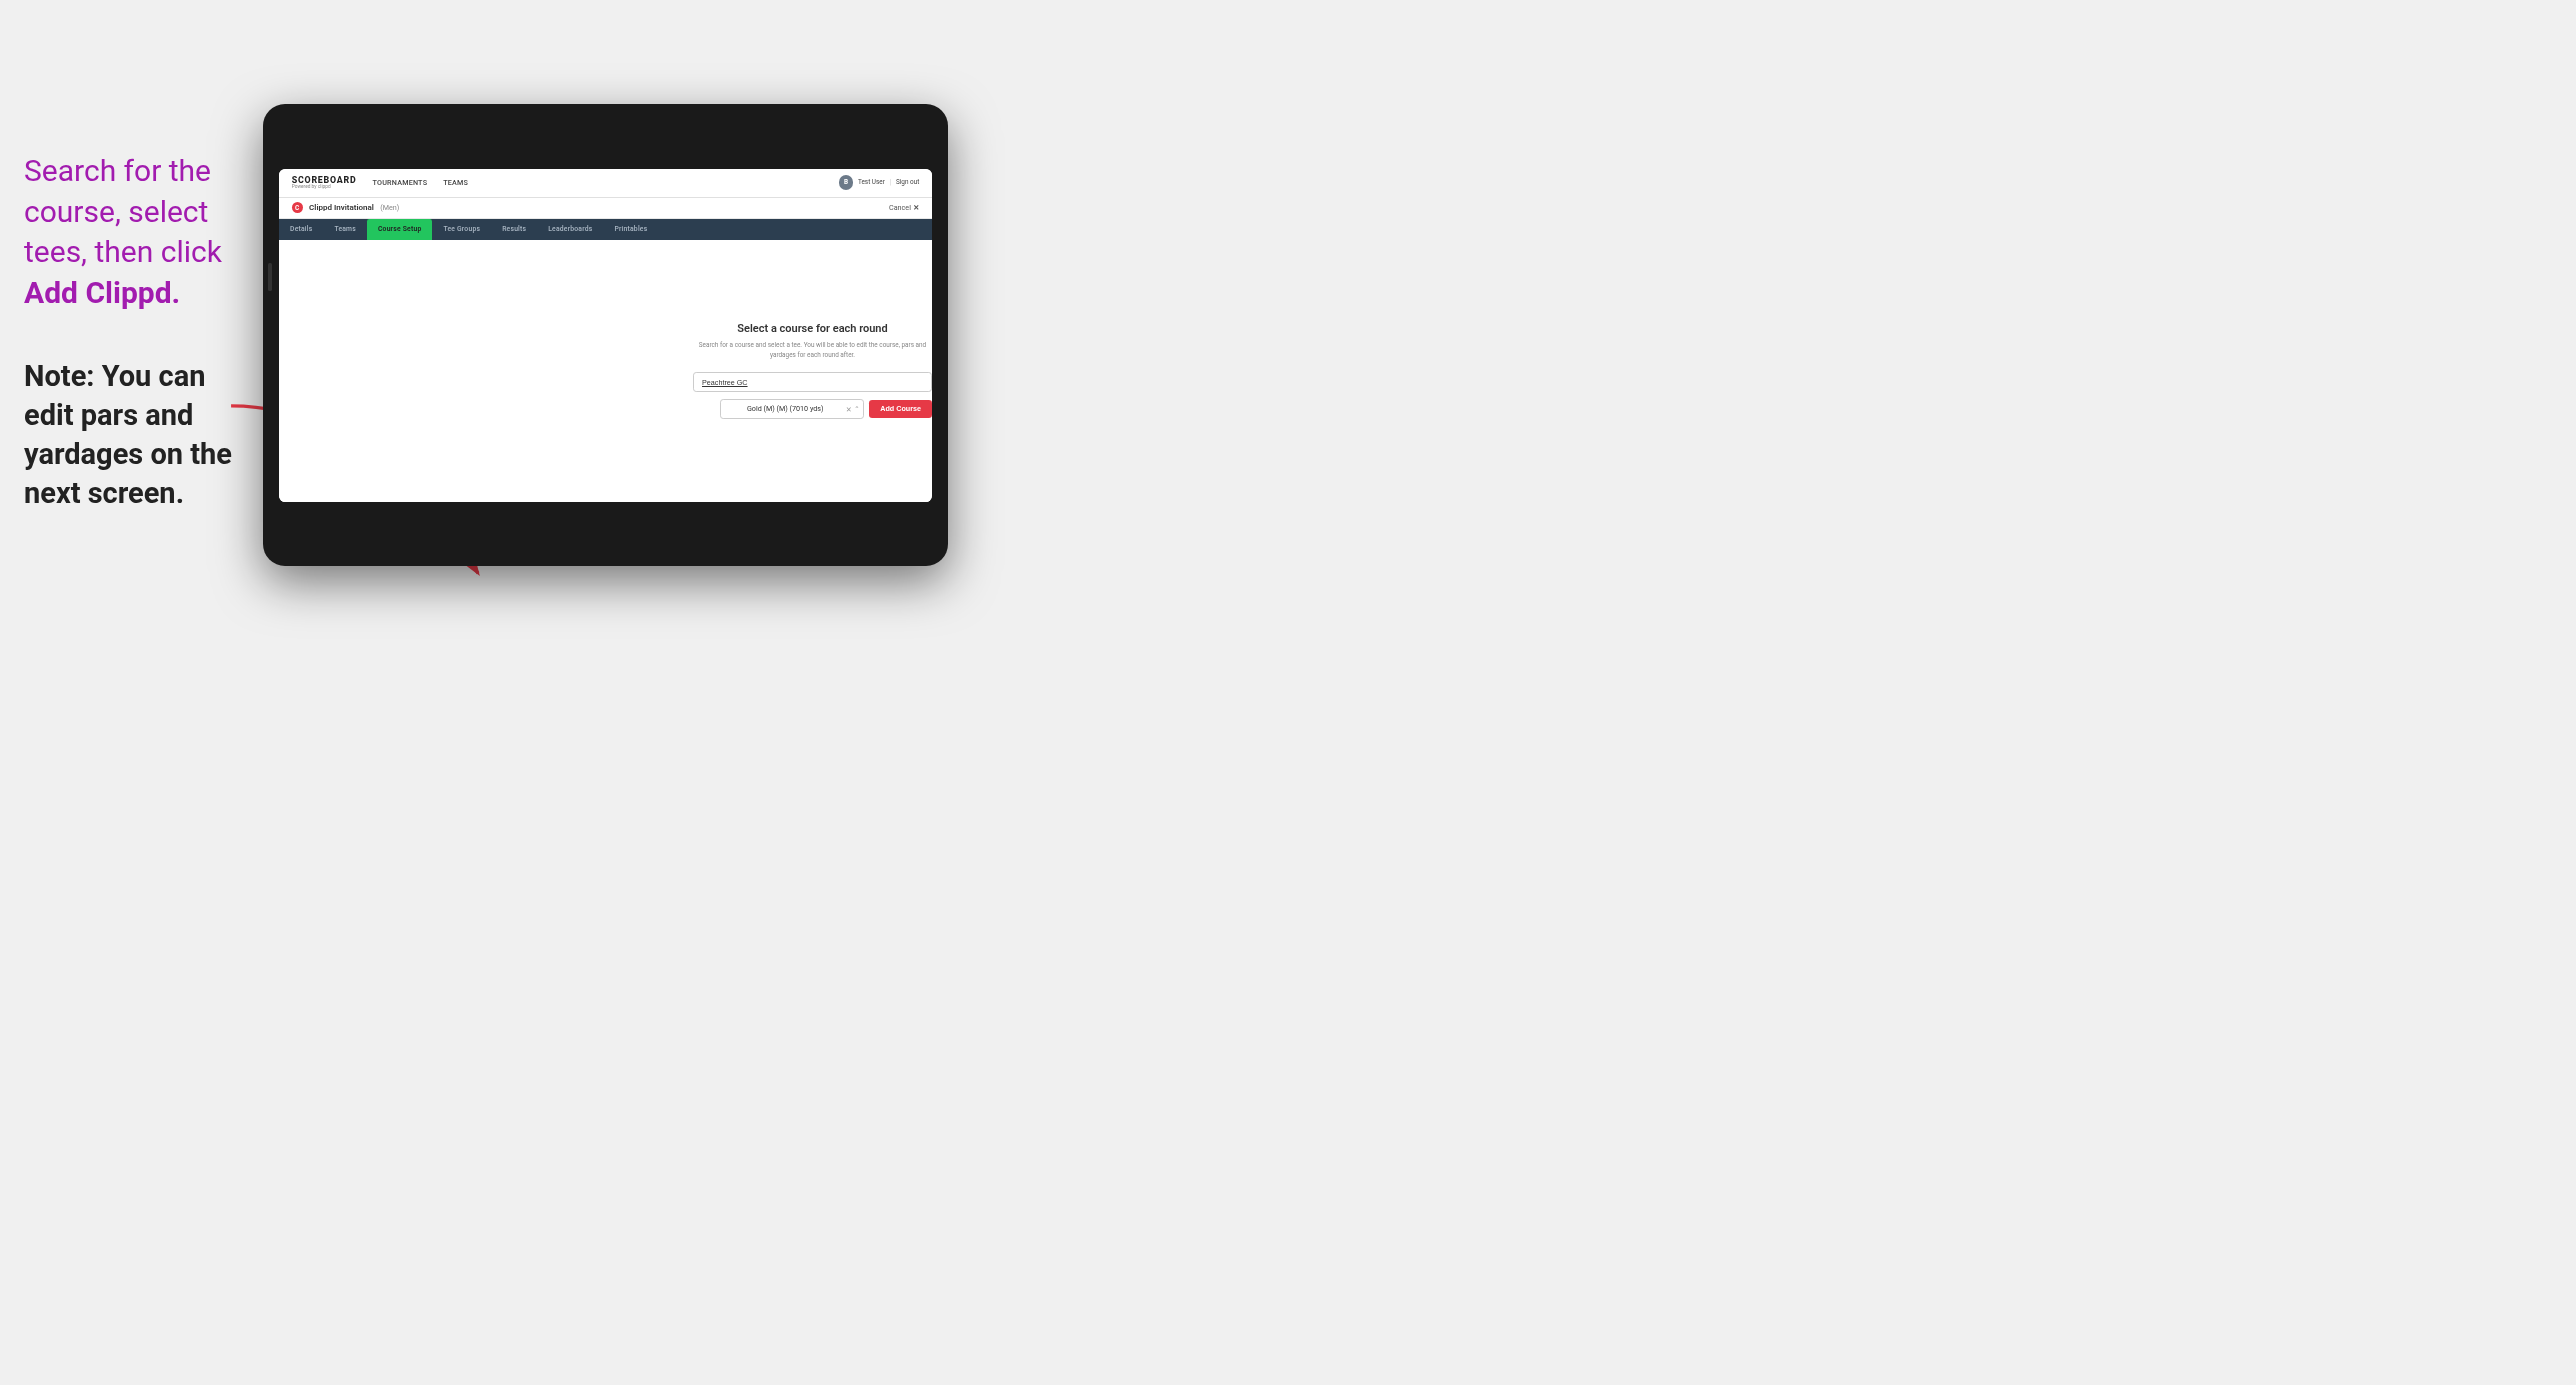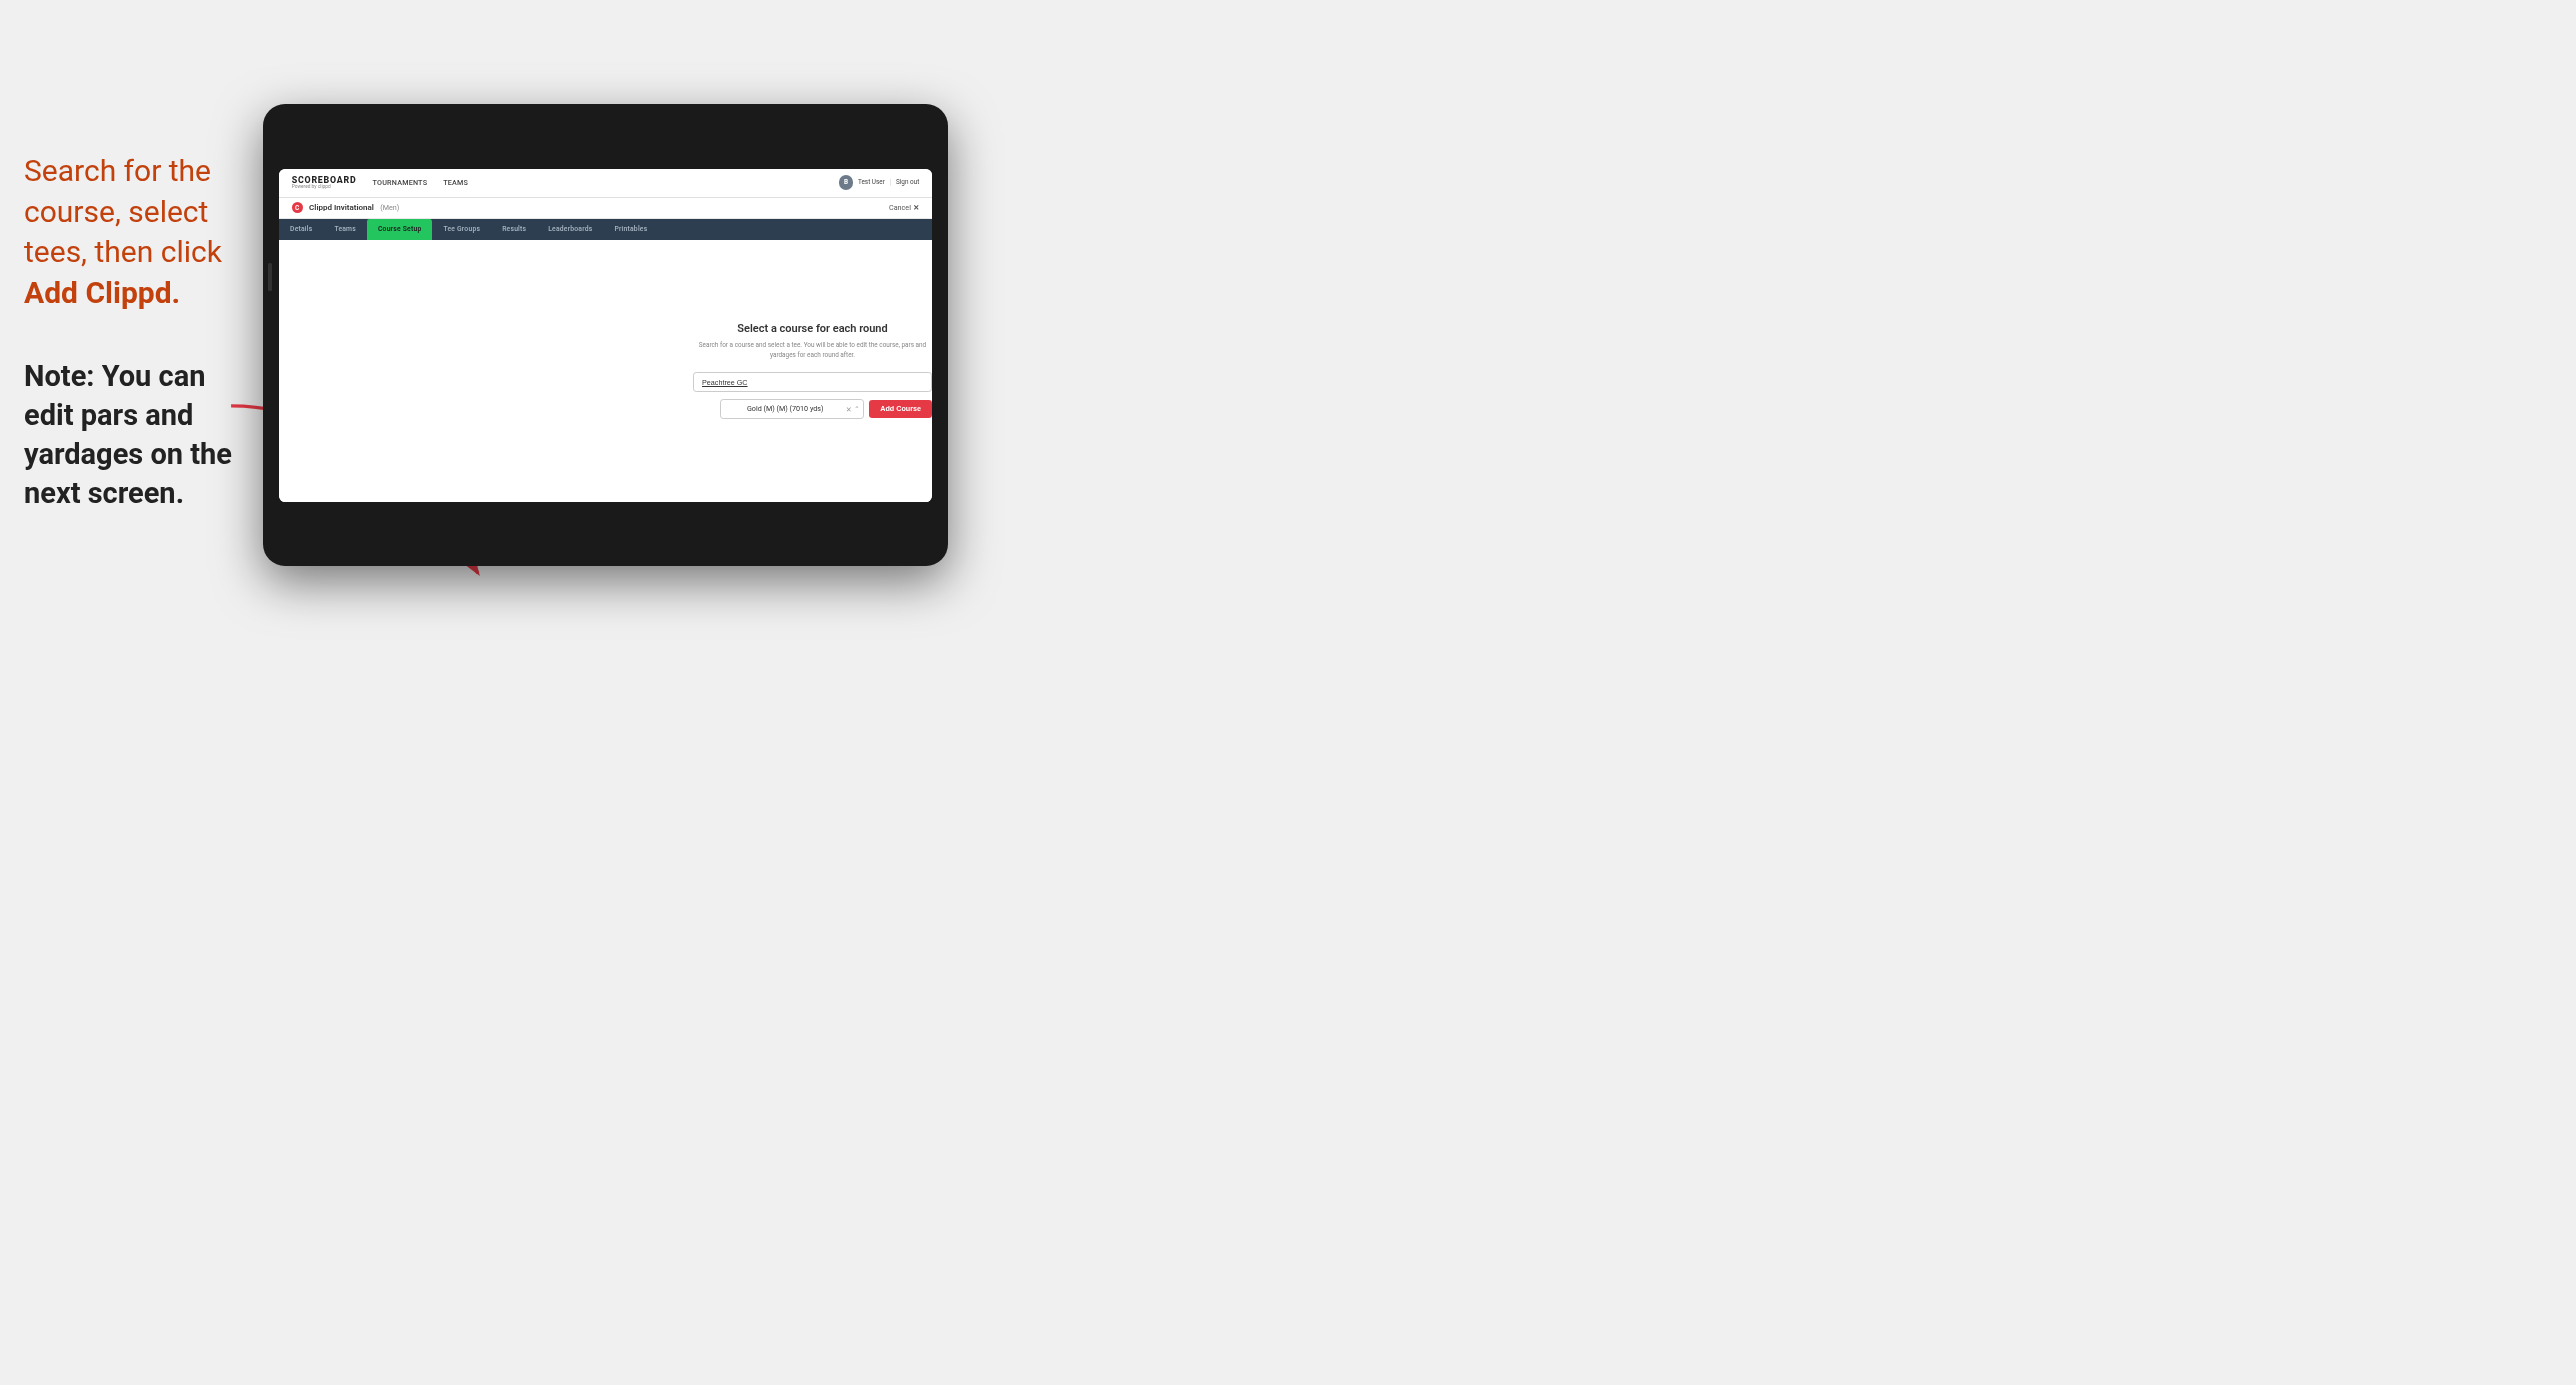--- a/index.html
+++ b/index.html
@@ -278,21 +278,21 @@
       position: absolute;
       left: 24px;
       top: 151px;
       width: 231px;
     }
   </style>
 </head>
 <body>
 
 <div class="left-instructions">
-  <p style="font-size: 30px; line-height:1.35; color:#c2410c; font-weight:400; margin-bottom:1px;">
+  <p style="font-size: 30px; line-height:1.35; color:#a21caf; font-weight:400; margin-bottom:1px;">
     <span>Search for the</span><br>
     <span>course, select</span><br>
     <span>tees, then click</span><br>
     <strong>Add Clippd.</strong>
   </p>
   <p style="font-size: 29px; line-height:1.35; color:#222; font-weight:700; margin-top:44px;">
     <span>Note: You can</span><br>
     <span>edit pars and</span><br>
     <span>yardages on the</span><br>
     <span>next screen.</span>

